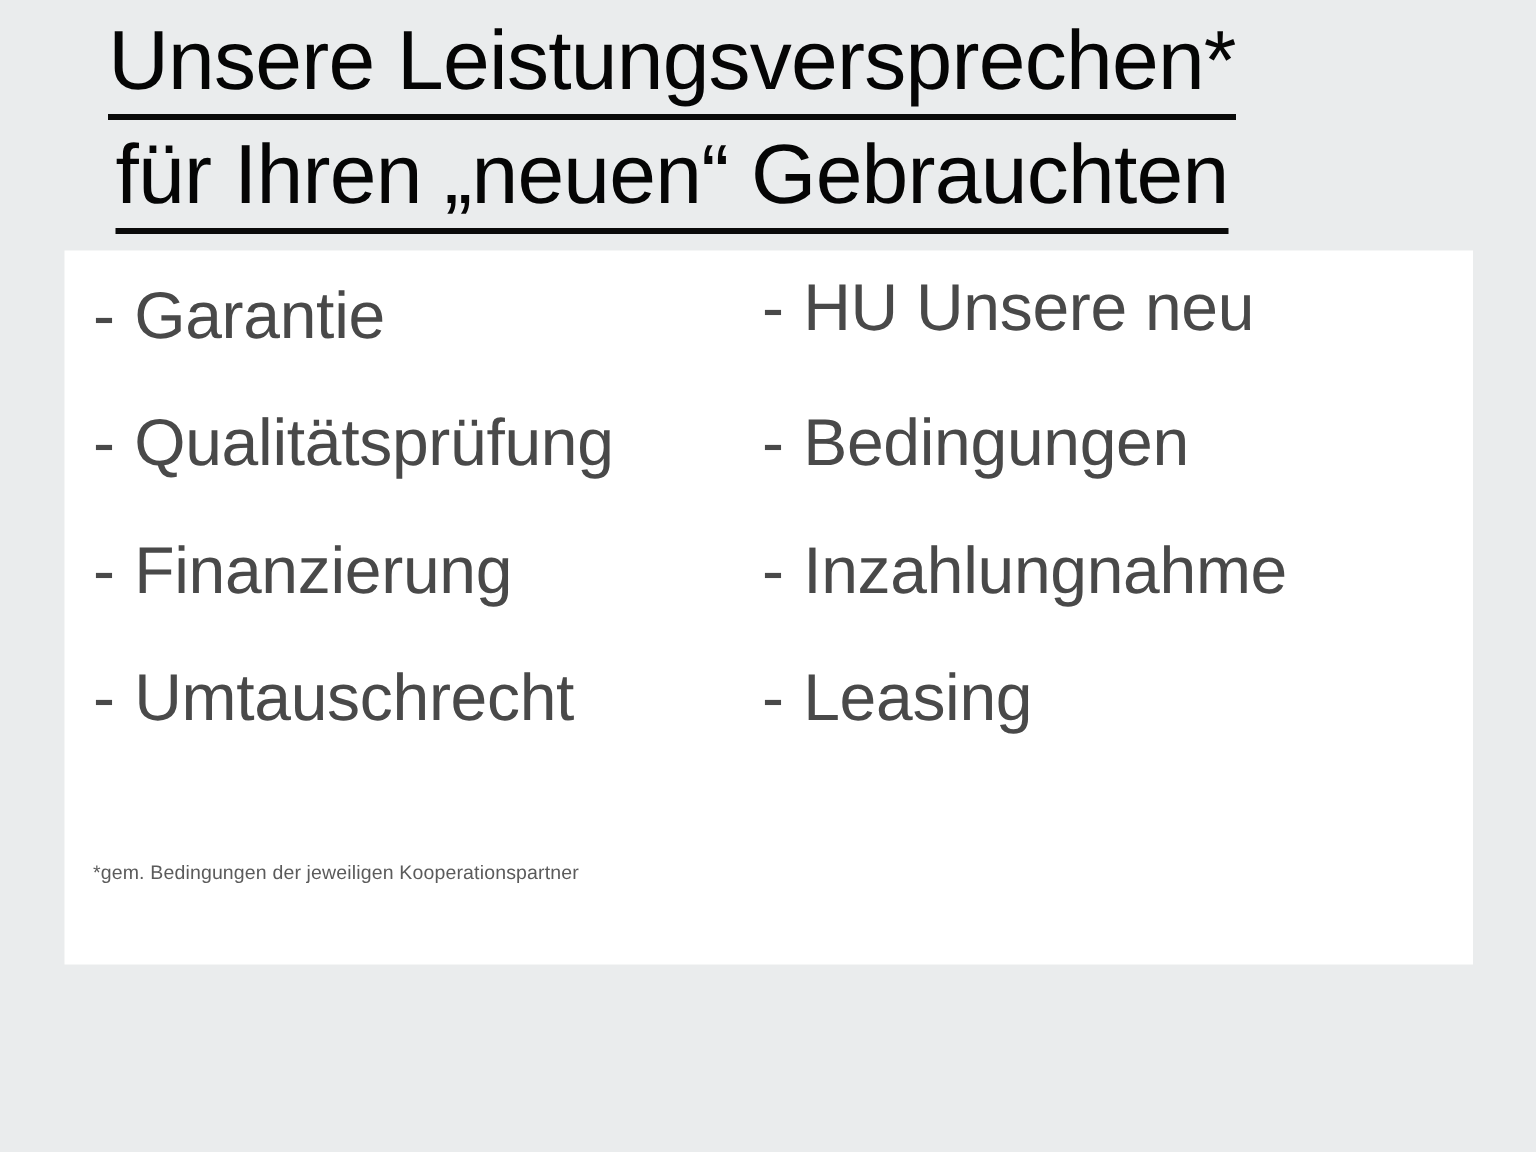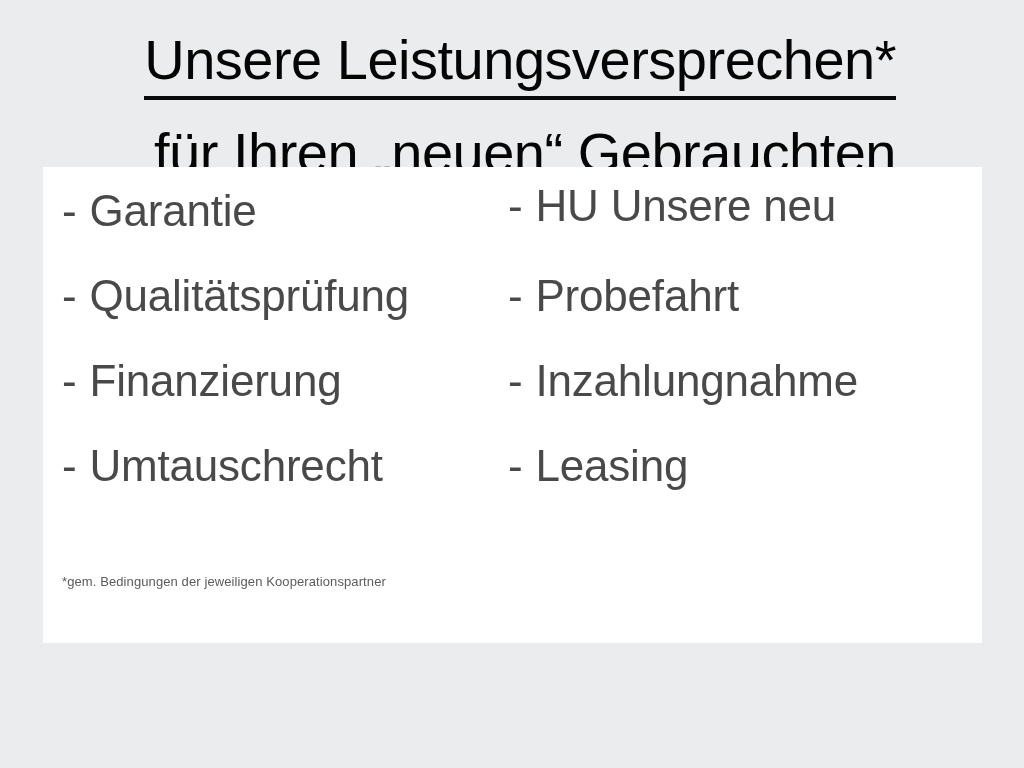--- a/index.html
+++ b/index.html
@@ -20,40 +20,40 @@
     position: relative;
     width: 1024px;
     height: 768px;
     background: #eaeced;
   }
 
   
   .title-block {
     position: absolute;
     left: 0;
-    top: 25px;
+    top: 5px;
     width: 896px;
-    text-align: right;
+    text-align: center;
   }
 
   .title-line {
     display: inline-block;
     color: #050505;
     font-family: "Liberation Sans", sans-serif;
     font-size: 56px;
     font-weight: 400;
     line-height: 70px;
     letter-spacing: -0.5px;
     white-space: nowrap;
     border-bottom: 4px solid #0a0a0a;
     padding-bottom: 1px;
   }
 
   .title-line.line-2 {
-    margin-top: 18px;
+    margin-top: 1px;
   }
 
   
   .card {
     position: absolute;
     left: 43px;
     top: 167px;
     width: 939px;
     height: 476px;
     background: #ffffff;
@@ -163,21 +163,21 @@
 
       <div class="col col-right">
 
         <div class="promise-item">
           <span class="promise-dash">-</span>
           <span>HU Unsere neu</span>
         </div>
 
         <div class="promise-item">
           <span class="promise-dash">-</span>
-          <span>Probefahrt</span>
+          <span>Bedingungen</span>
         </div>
 
         <div class="promise-item">
           <span class="promise-dash">-</span>
           <span>Inzahlungnahme</span>
         </div>
 
         <div class="promise-item">
           <span class="promise-dash">-</span>
           <span>Leasing</span>

